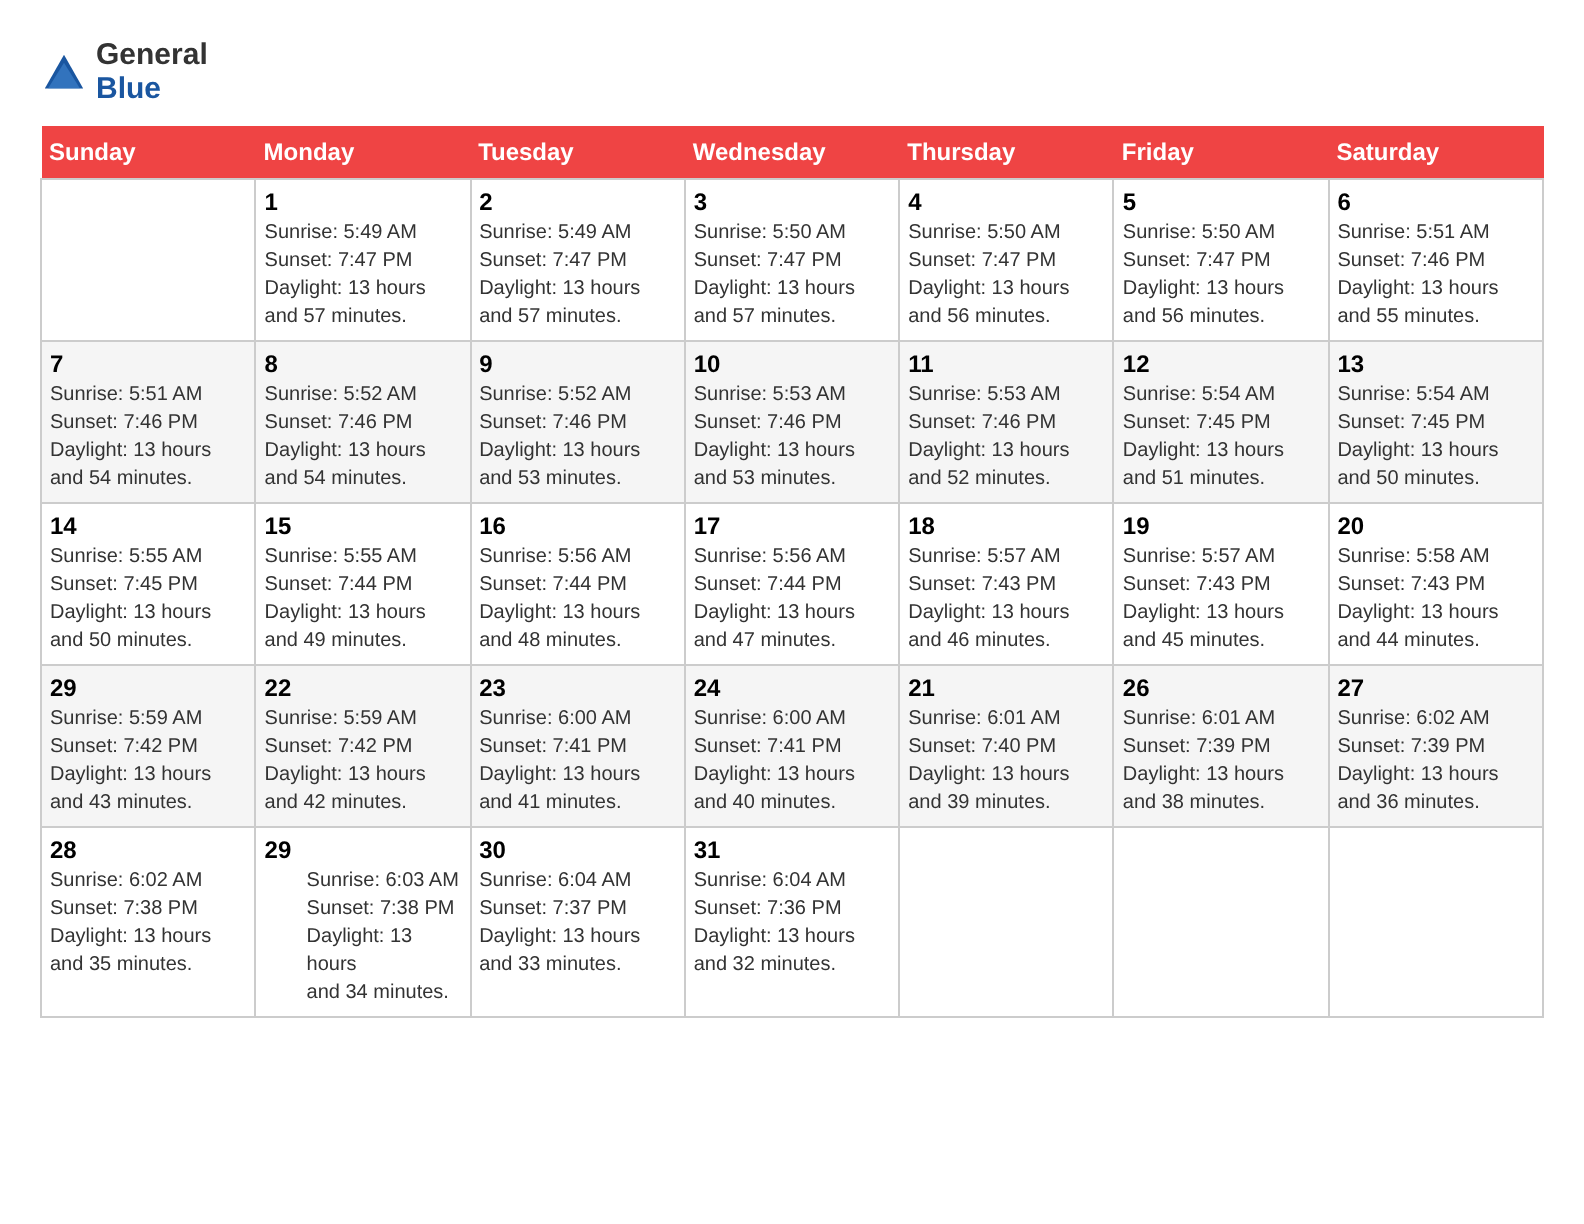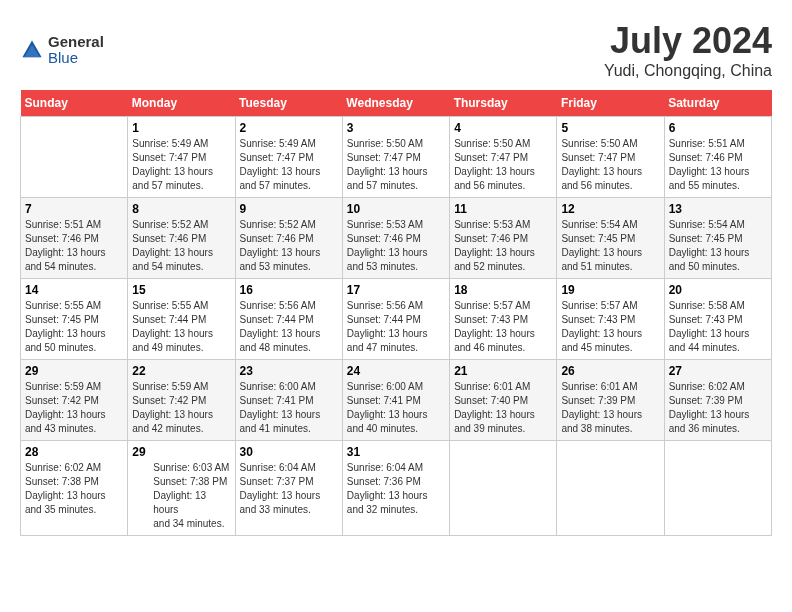--- a/index.html
+++ b/index.html
@@ -6,41 +6,42 @@
     body {
       font-family: Arial, sans-serif;
       background: #fff;
       width: 792px;
       min-height: 612px;
       padding: 20px;
     }
     .header-area {
       display: flex;
       justify-content: space-between;
-      align-items: center;
+      align-items: flex-start;
       margin-bottom: 10px;
+      flex-direction: column;
     }
     .logo {
       display: flex;
       align-items: center;
       gap: 4px;
     }
     .logo-text {
       display: flex;
       flex-direction: column;
       line-height: 1.1;
     }
     .logo-general {
       font-size: 15px;
       font-weight: bold;
       color: #333;
     }
     .logo-blue {
       font-size: 15px;
-      font-weight: normal;
+      font-weight: bold;
       color: #1a56a0;
     }
     .logo-icon {
       width: 24px;
       height: 24px;
     }
     .title-area {
       text-align: right;
     }
     .month-title {
@@ -104,24 +105,20 @@
     <div class="logo">
       <svg class="logo-icon" viewBox="0 0 30 30">
         <polygon points="15,3 27,24 3,24" fill="#1a56a0"></polygon>
         <polygon points="15,8 25,24 5,24" fill="#4a90d9" opacity="0.5"></polygon>
       </svg>
       <div class="logo-text">
         <span class="logo-general">General</span>
         <span class="logo-blue">Blue</span>
       </div>
     </div>
-    <div class="title-area">
-      <div class="month-title">July 2024</div>
-      <div class="location-title">Yudi, Chongqing, China</div>
-    </div>
   </div>
 
   <table class="calendar-table">
     <thead>
       <tr>
       <th>Sunday</th>
           <th>Monday</th>
           <th>Tuesday</th>
           <th>Wednesday</th>
           <th>Thursday</th>

